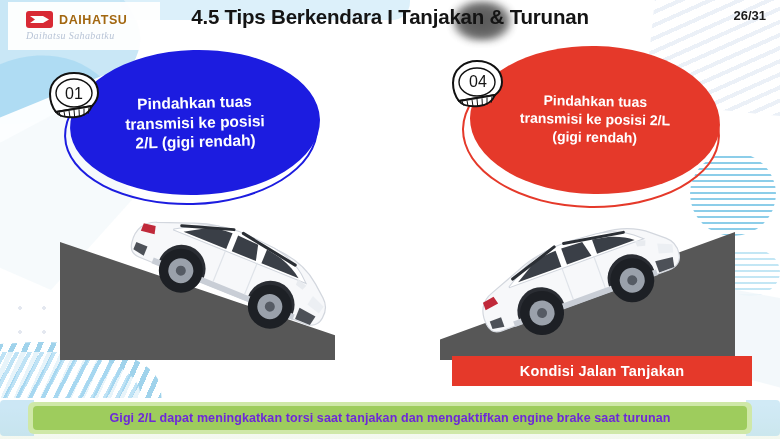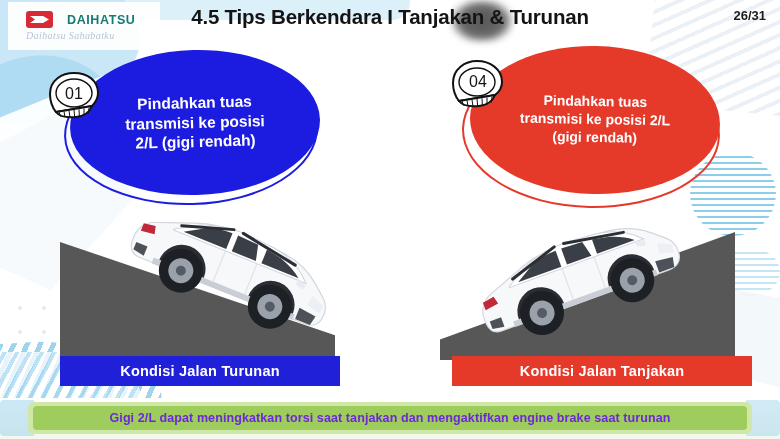--- a/index.html
+++ b/index.html
@@ -93,23 +93,22 @@
     display:flex;flex-direction:column;justify-content:center;
     padding-left:18px;box-sizing:border-box;z-index:6;opacity:.96;
   }
   .logo-row{display:flex;align-items:center;gap:6px;}
   .logo-mark{
     width:27px;height:17px;background:#d9232e;border-radius:3px;
     display:flex;align-items:center;justify-content:center;
   }
   .logo-mark svg{display:block;}
   .logo-word{
-    font-size:12.5px;font-weight:bold;color:#0f766e;letter-spacing:.6px;
+    font-size:12.5px;font-weight:bold;color:#a16207;letter-spacing:.6px;
     font-family:"Liberation Sans", sans-serif;
-    margin-left:8px;
   }
   .logo-tag{
     font-size:10px;color:#b8c4d6;margin-top:2px;letter-spacing:.4px;
     font-family:"Liberation Serif", serif;font-style:italic;
   }
 
   
   .title{
     position:absolute;left:0;top:5px;width:780px;text-align:center;
     font-size:20.5px;font-weight:bold;color:#141414;letter-spacing:-.2px;
@@ -347,21 +346,20 @@
         <circle cx="170" cy="82" r="22" fill="#1d2025"></circle>
         <circle cx="170" cy="82" r="12.5" fill="#9aa1ab"></circle>
         <circle cx="170" cy="82" r="5" fill="#555b64"></circle>
 
         <path d="M108 46 L108 80" stroke="#dfe3e9" stroke-width="1.2"></path>
         <path d="M142 46 L142 80" stroke="#dfe3e9" stroke-width="1.2"></path>
 
         <path d="M186 46 L196 49 L194 54 L186 52 Z" fill="#e8ebef"></path>
       </svg>
     </div>
-    <div class="caption caption-blue">Kondisi Jalan Turunan</div>
   </div>
 
   <div class="panel panel-right">
     <div class="ramp ramp-up"></div>
     <div class="car car-right">
       <svg width="232" height="120" viewBox="0 0 232 120">
         <path d="M18 74 C16 60 22 50 34 46 L66 34 C82 27 100 24 120 25 L158 27
                  C176 28 192 34 204 44 L216 54 C222 59 224 66 223 73
                  C222 81 216 85 208 85 L30 85 C22 85 19 81 18 74 Z" fill="#f7f8fa" stroke="#d3d7de" stroke-width="1.2"></path>
         <path d="M52 46 L74 33 C90 25 108 23 126 24 L152 26 C166 28 178 33 187 40

